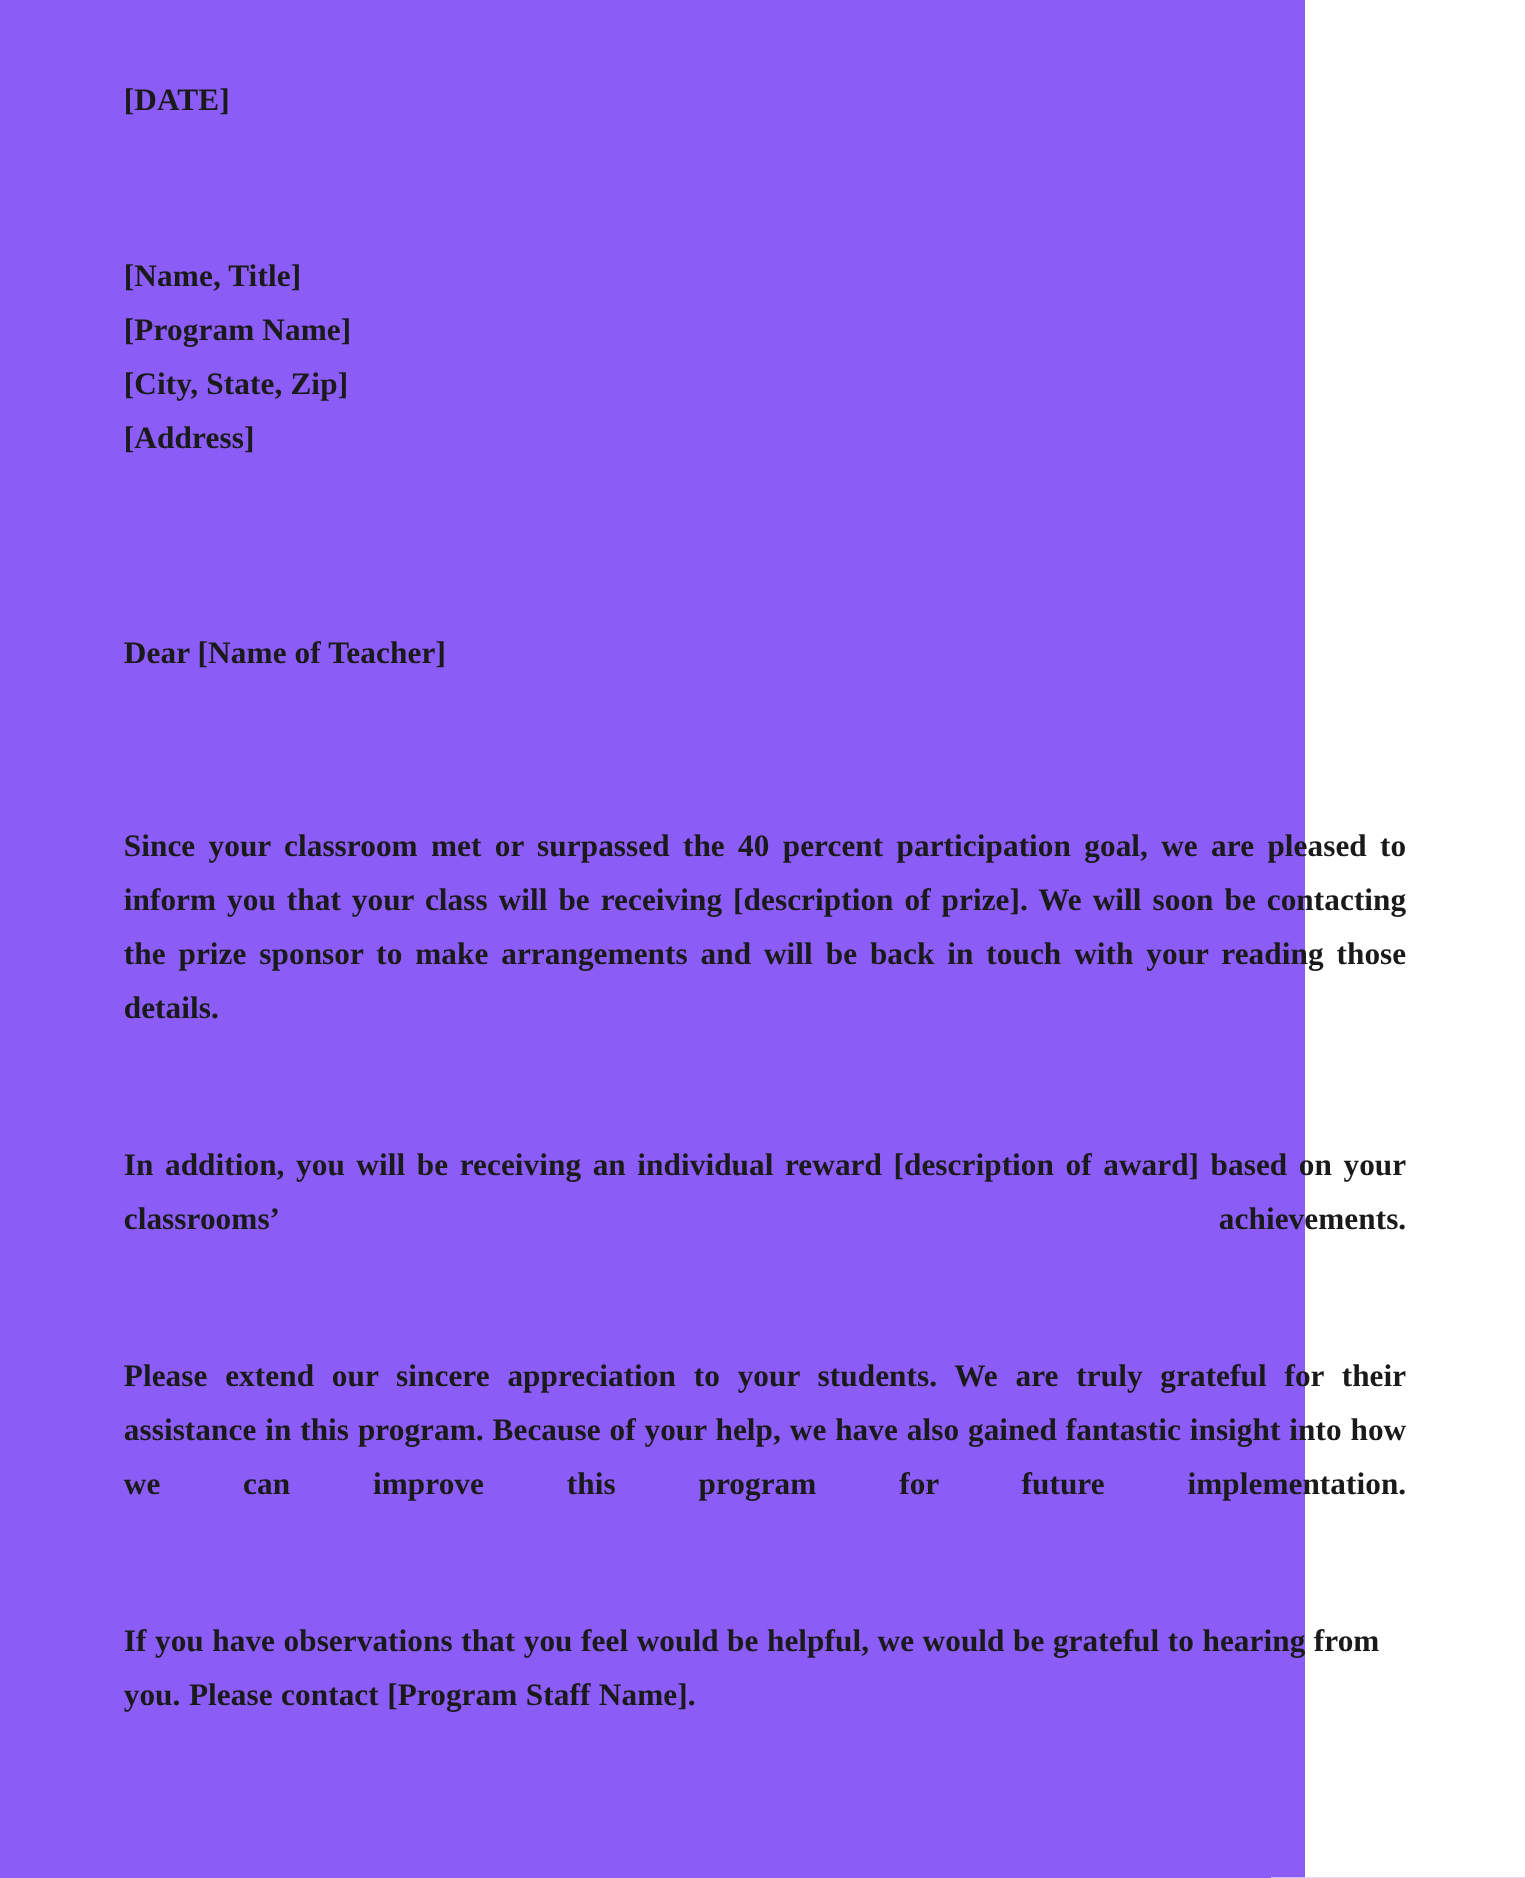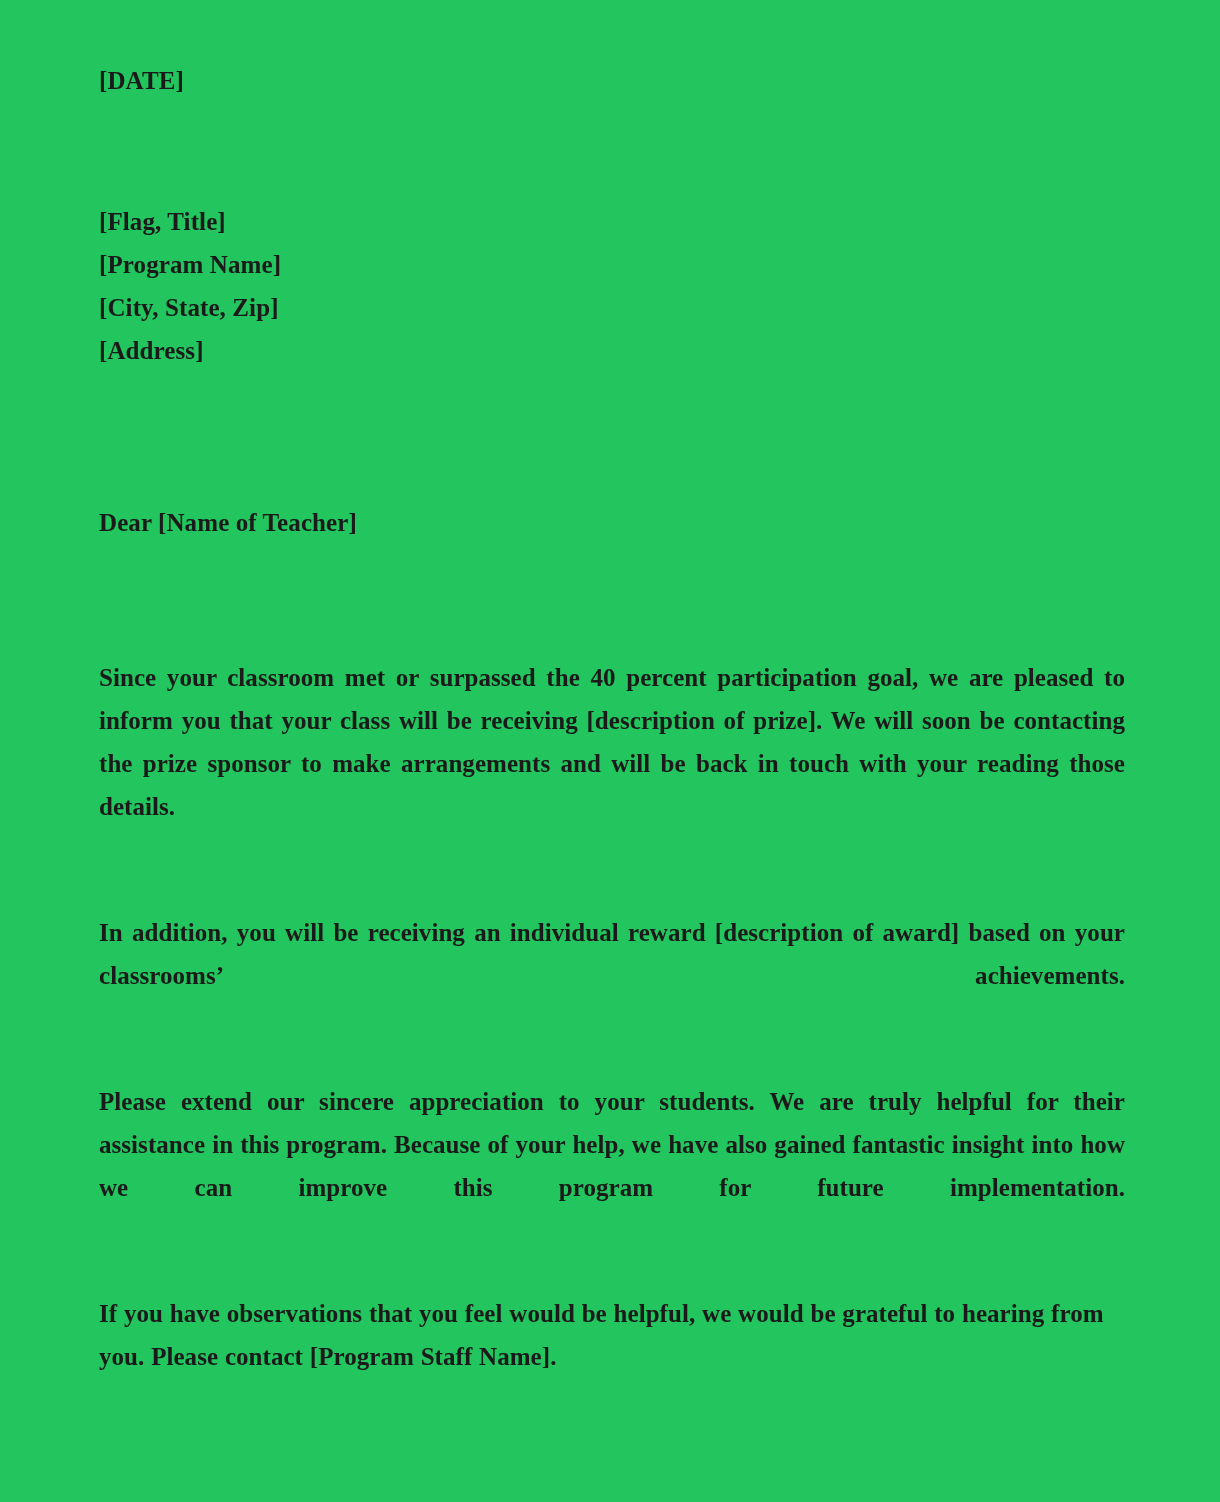--- a/index.html
+++ b/index.html
@@ -9,23 +9,23 @@
   }
   body {
     width: 1220px;
     height: 1502px;
     overflow: hidden;
     font-family: "Liberation Serif", "DejaVu Serif", serif;
     color: #1a1a1a;
   }
   .page {
     position: relative;
-    width: 1220px;
+    width: 1044px;
     height: 1502px;
-    background: #22c55e;
+    background: #8b5cf6;
     box-sizing: border-box;
     padding: 0;
   }
   .letter-body {
     position: absolute;
     left: 99px;
     top: 60px;
     width: 1026px;
   }
   .date-line {
@@ -78,21 +78,21 @@
 <body>
 
 <div class="page">
   <div class="letter-body">
 
     <div class="date-line">[DATE]</div>
 
     <div class="spacer-lg"></div>
 
     <div class="addr-block">
-      <div class="addr-line">[Flag, Title]</div>
+      <div class="addr-line">[Name, Title]</div>
       <div class="addr-line">[Program Name]</div>
       <div class="addr-line">[City, State, Zip]</div>
       <div class="addr-line">[Address]</div>
     </div>
 
     <div class="spacer-lg"></div>
 
     <div class="salutation">Dear [Name of Teacher]</div>
 
     <div class="spacer-md"></div>
@@ -101,20 +101,20 @@
     <div class="spacer-para"></div>
 
     <p class="para">Since your classroom met or surpassed the 40 percent participation goal, we are pleased to inform you that your class will be receiving [description of prize].  We will soon be contacting the prize sponsor to make arrangements and will be back in touch with your reading those details.</p>
 
     <div class="spacer-para"></div>
 
     <p class="para">In addition, you will be receiving an individual reward [description of award] based on your classrooms’  achievements.</p>
 
     <div class="spacer-para"></div>
 
-    <p class="para">Please extend our sincere appreciation to your students.  We are truly helpful for their assistance in this program.  Because of your help, we have also gained fantastic insight into how we can improve this program for future implementation.</p>
+    <p class="para">Please extend our sincere appreciation to your students.  We are truly grateful for their assistance in this program.  Because of your help, we have also gained fantastic insight into how we can improve this program for future implementation.</p>
 
     <div class="spacer-para"></div>
 
     <p class="para nojust">If you have observations that you feel would be helpful, we would be grateful to hearing from you.  Please contact [Program Staff Name].</p>
 
   </div>
 </div>
 
 </body></html>

